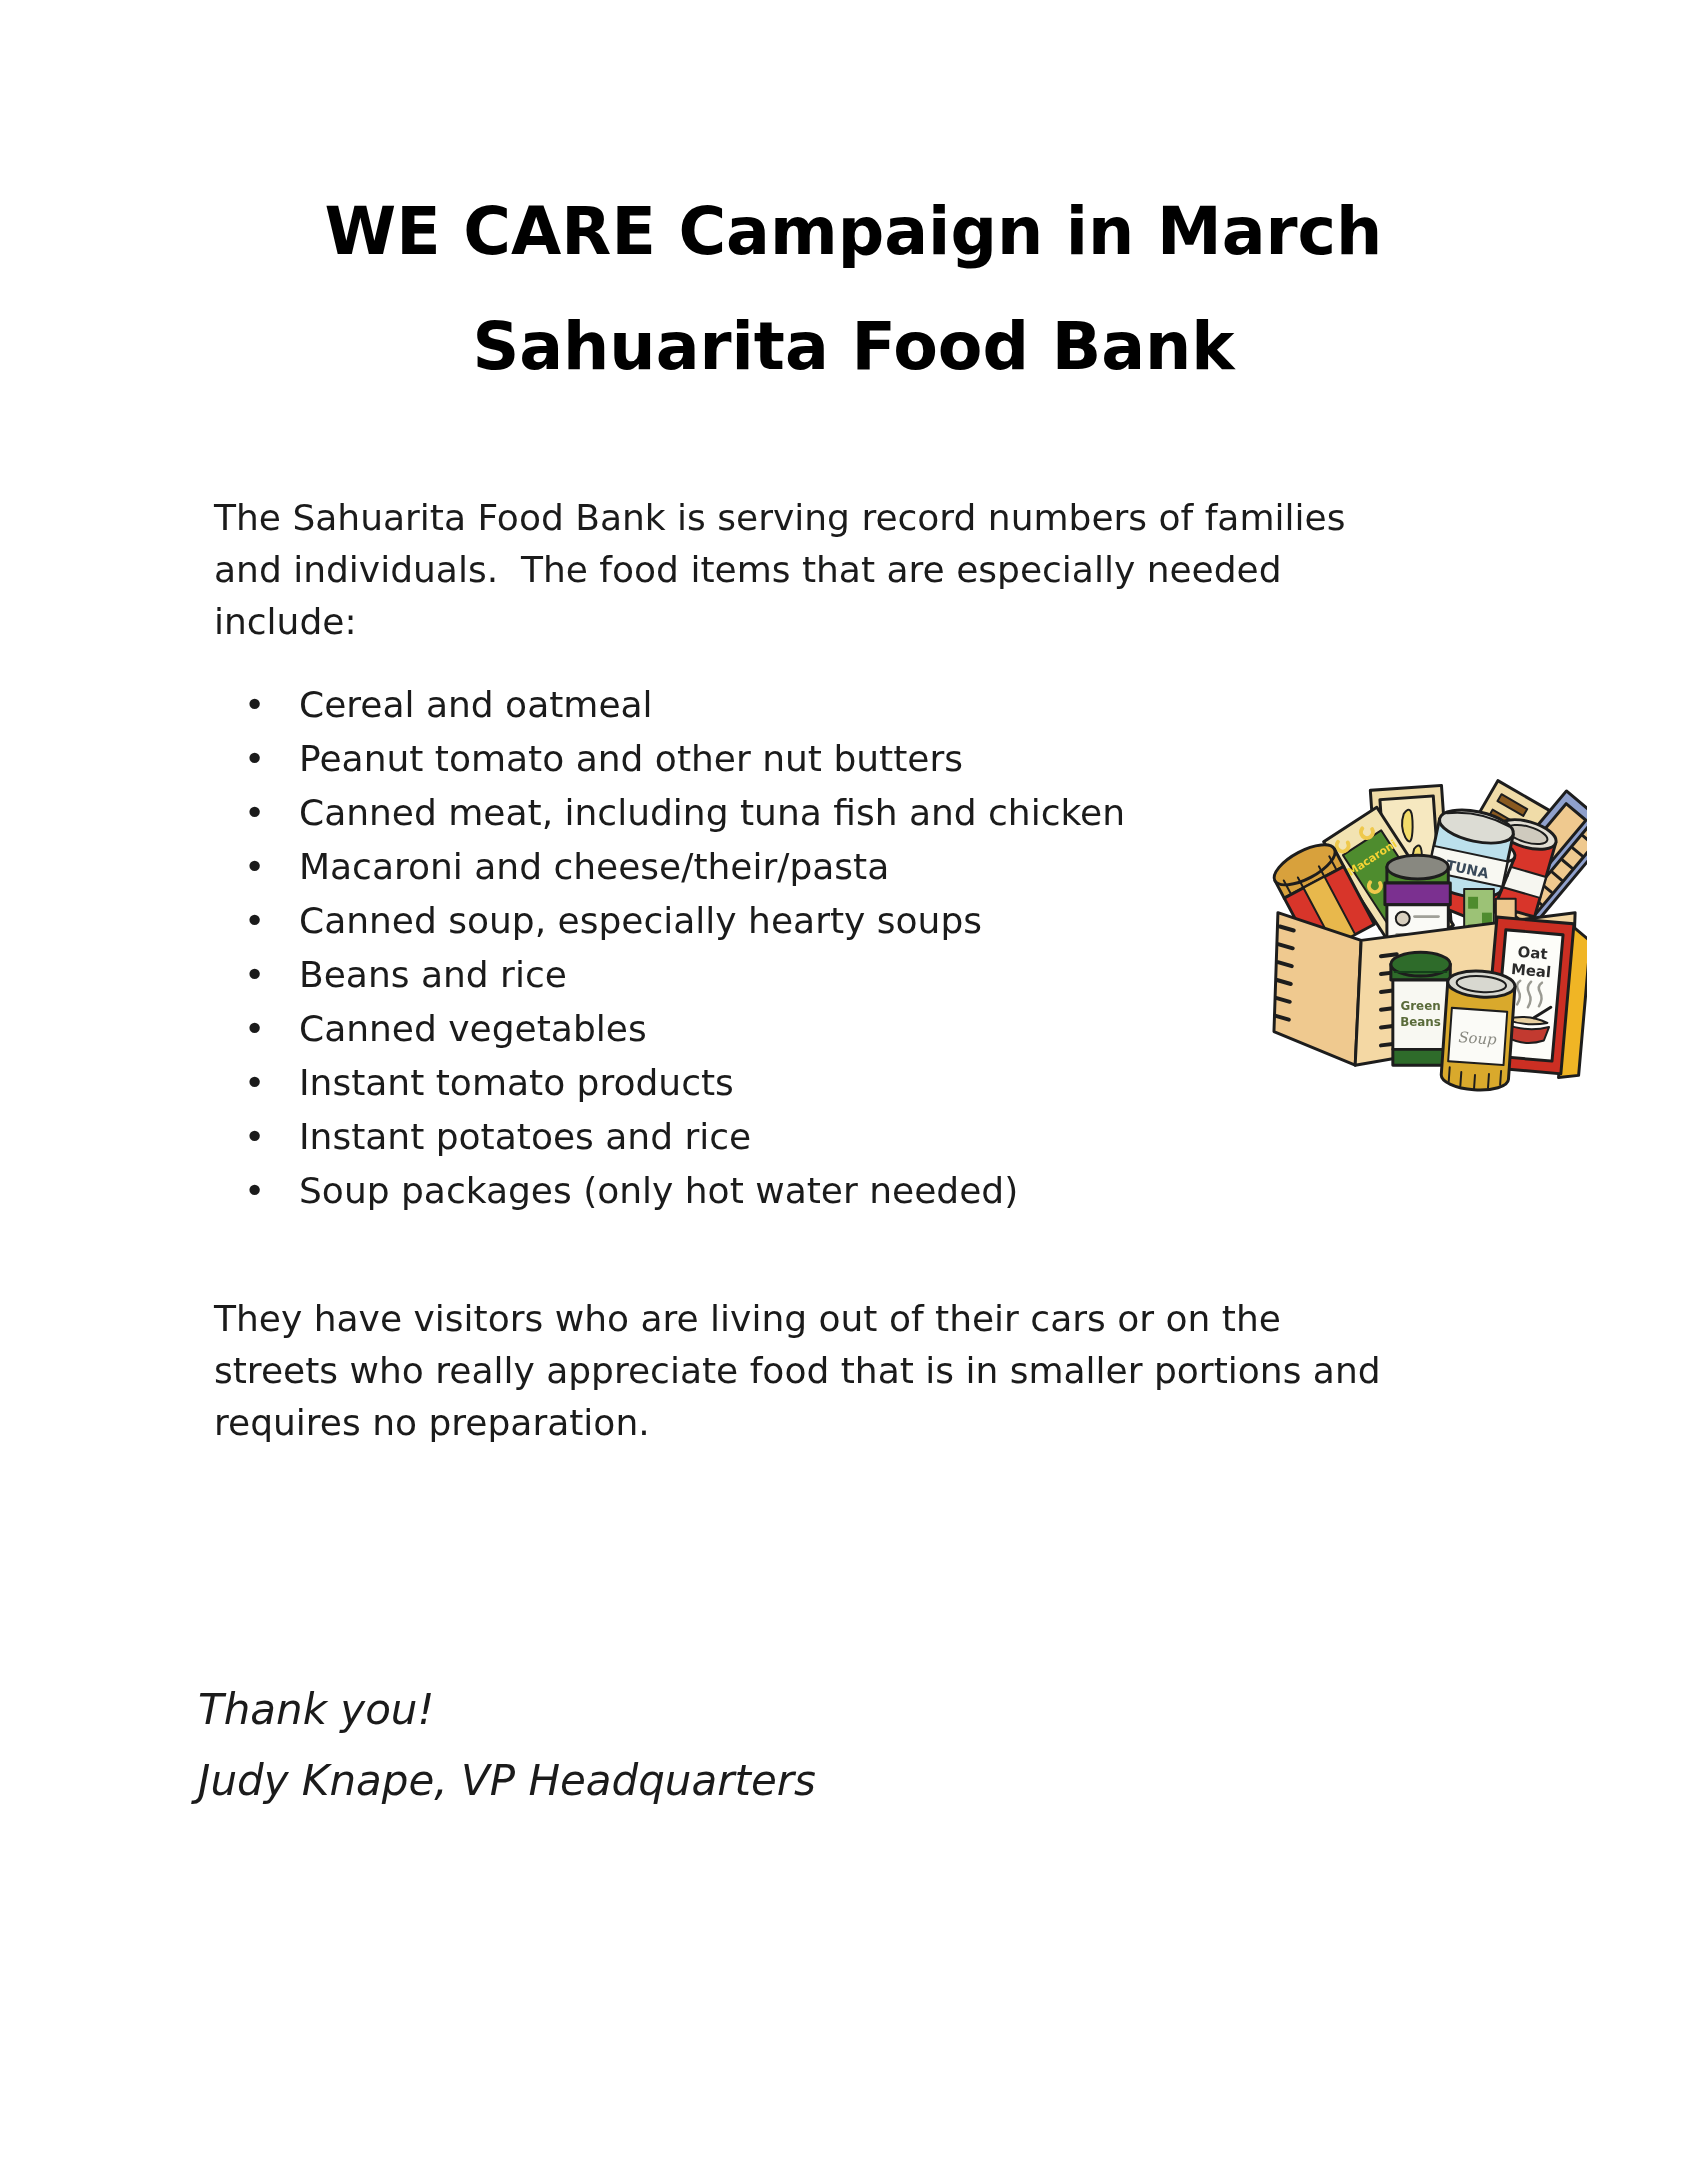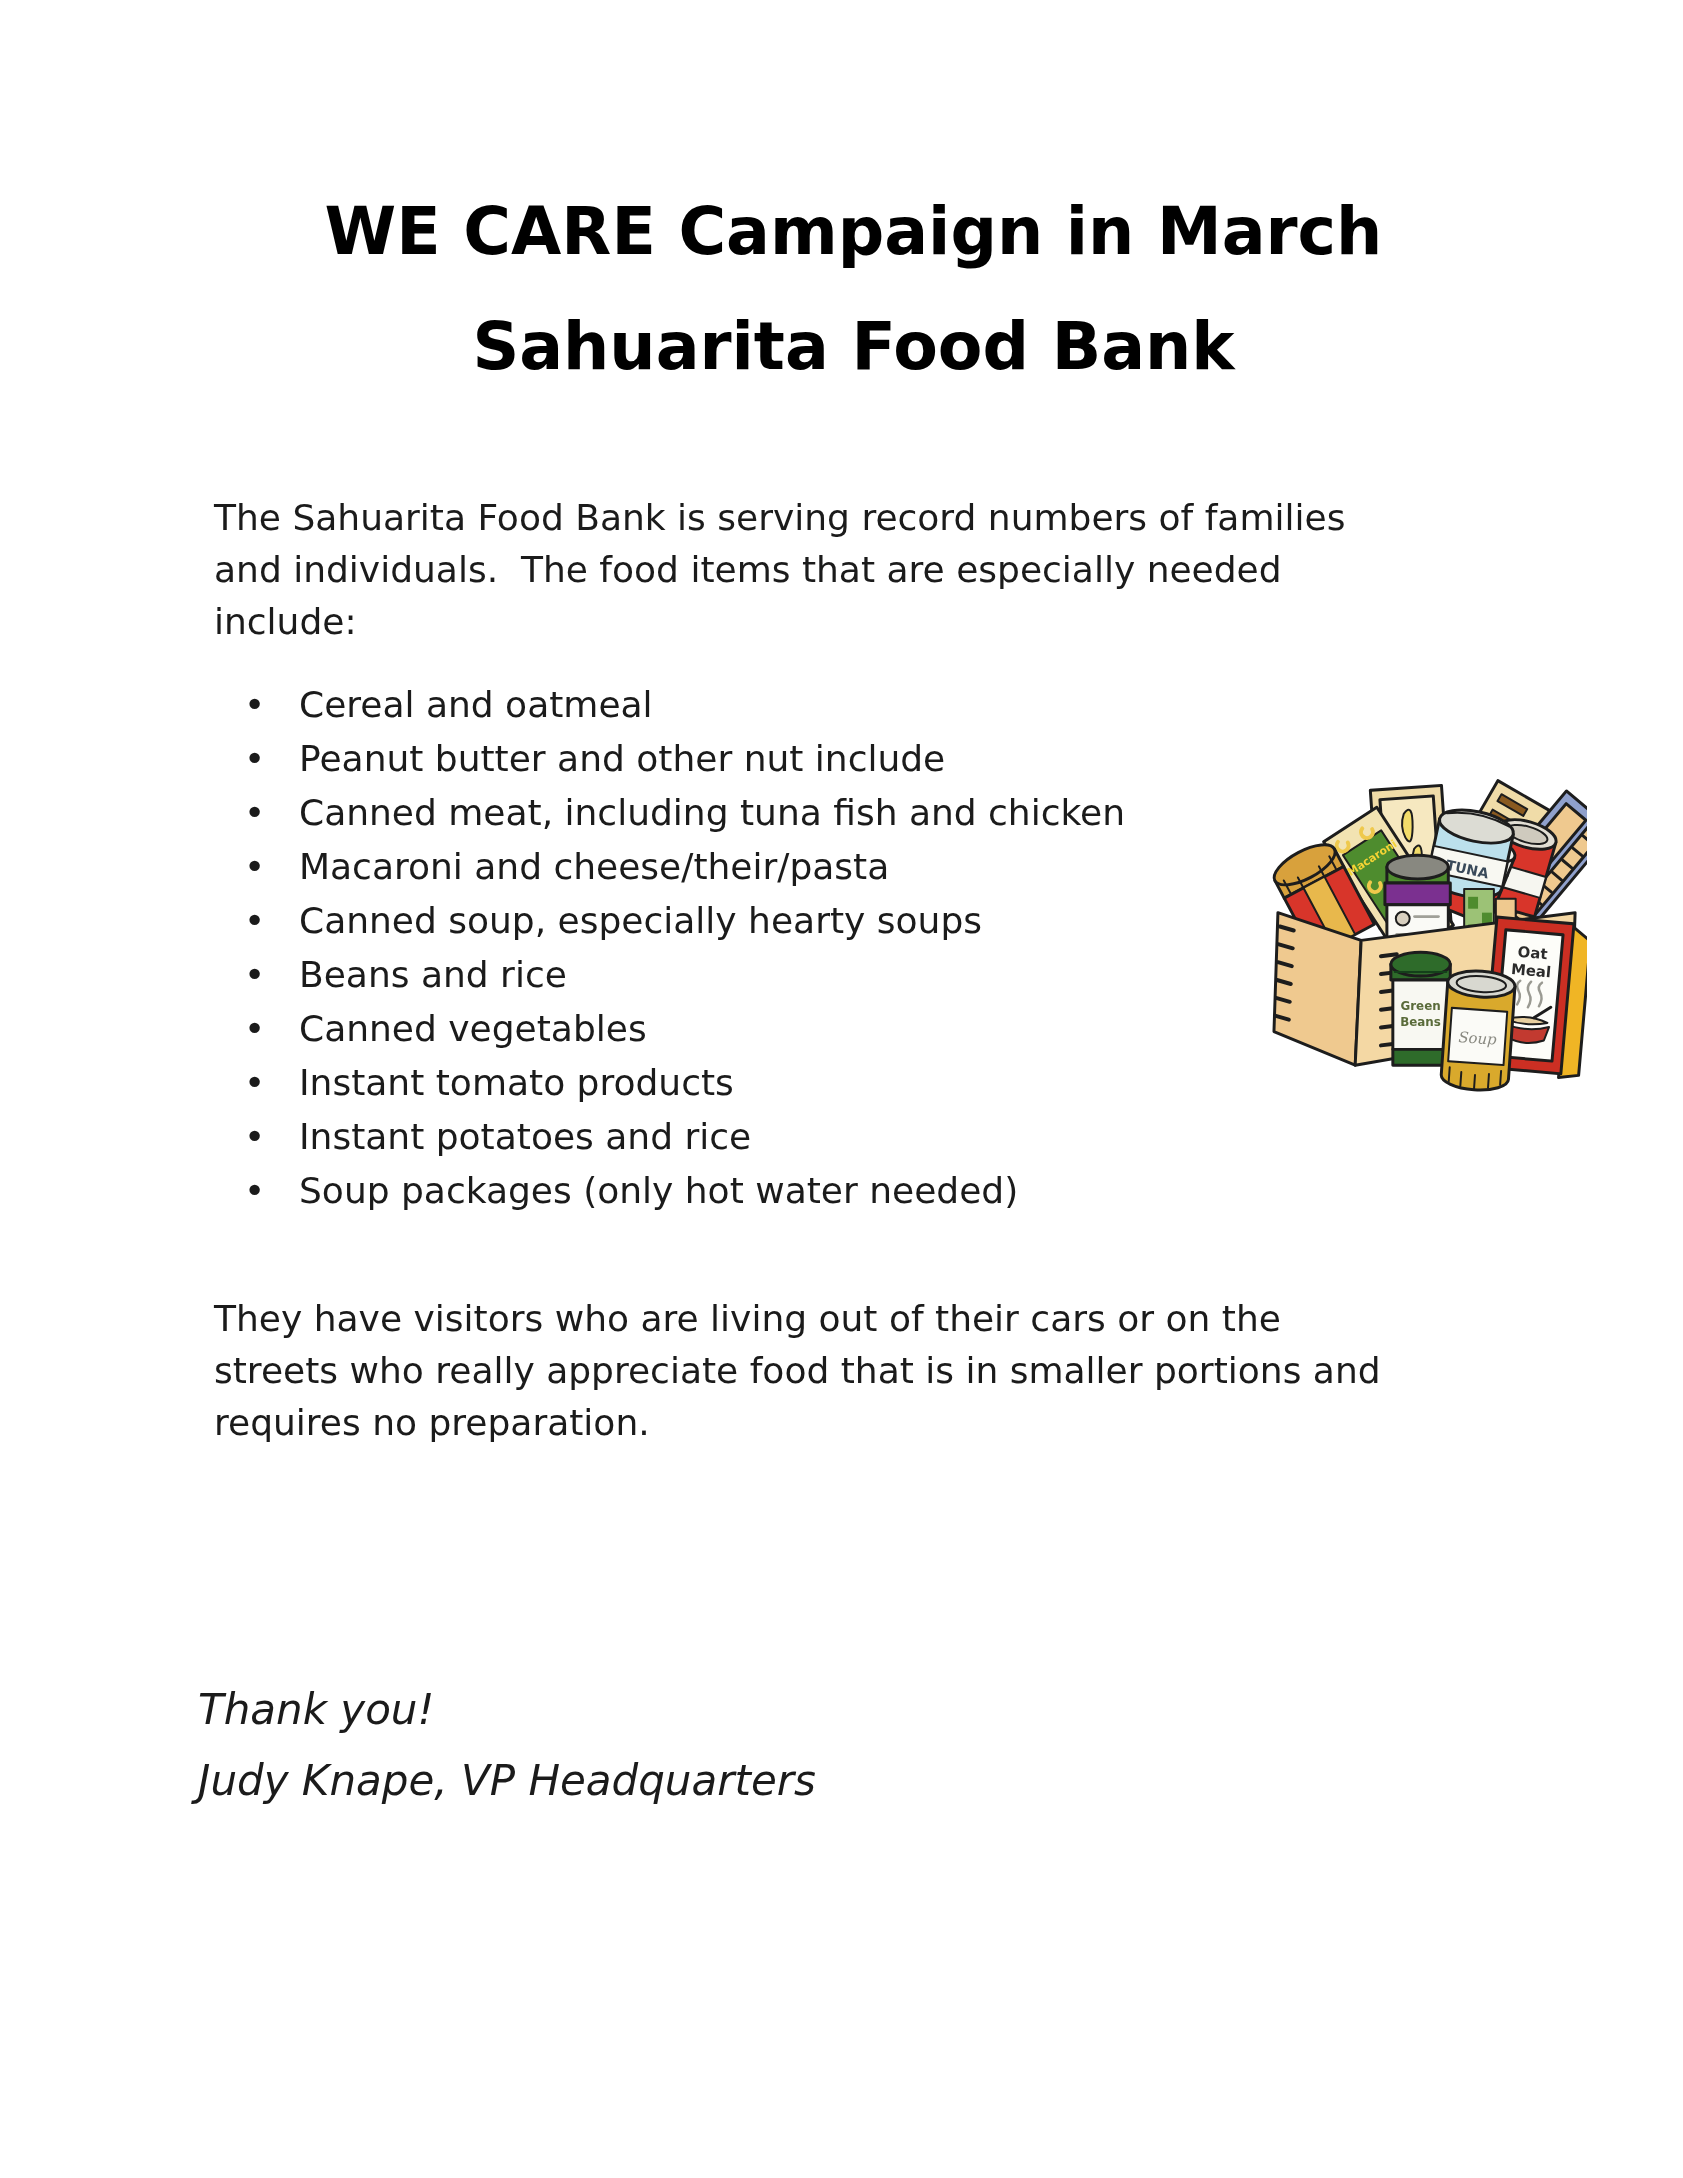--- a/index.html
+++ b/index.html
@@ -66,21 +66,21 @@
 and individuals.  The food items that are especially needed
 include:</div>
 
   <div class="needed-list">
     <div class="list-item">
       <span class="bullet">•</span>
       <span>Cereal and oatmeal</span>
     </div>
     <div class="list-item">
       <span class="bullet">•</span>
-      <span>Peanut butter and other nut include</span>
+      <span>Peanut tomato and other nut butters</span>
     </div>
     <div class="list-item">
       <span class="bullet">•</span>
       <span>Canned meat, including tuna fish and chicken</span>
     </div>
     <div class="list-item">
       <span class="bullet">•</span>
       <span>Macaroni and cheese/their/pasta</span>
     </div>
     <div class="list-item">

